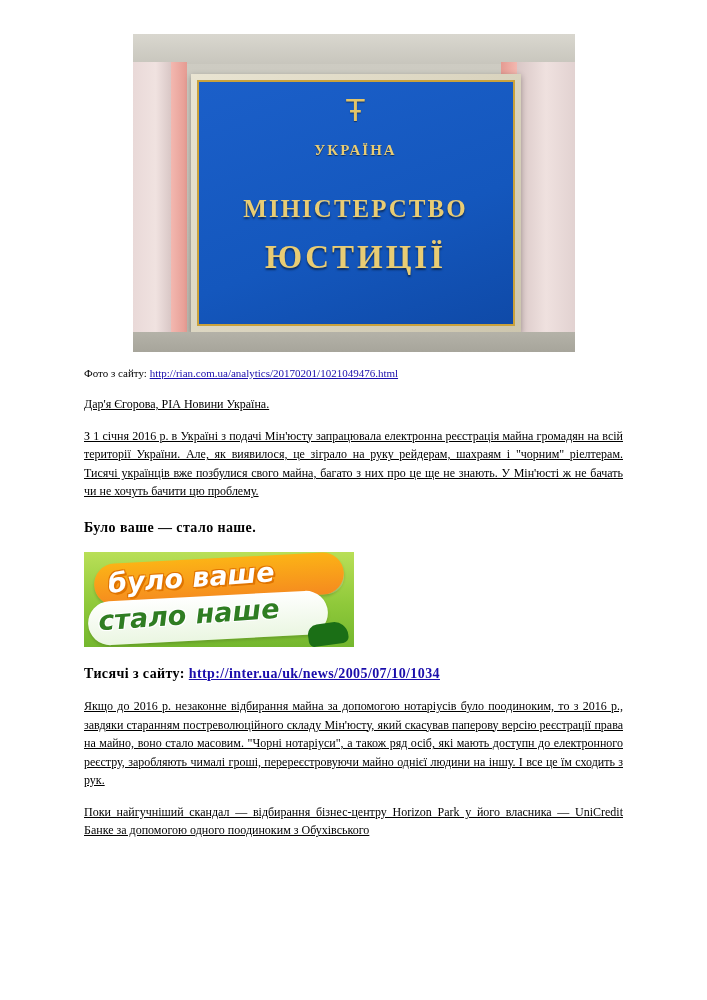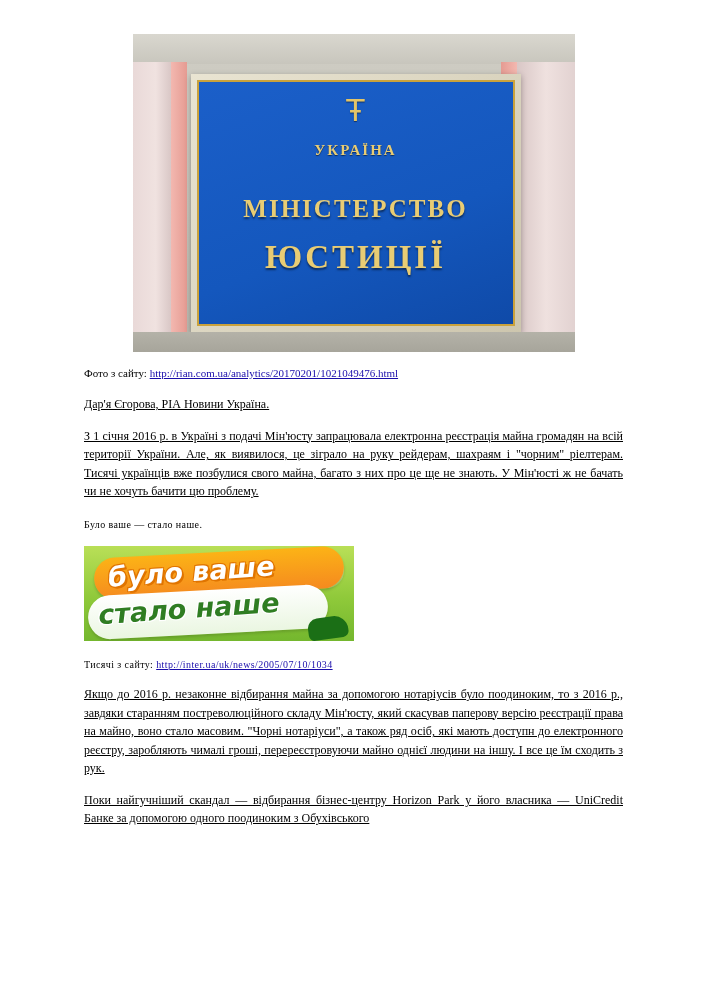--- a/index.html
+++ b/index.html
@@ -137,22 +137,22 @@
     font-size: 12px;
     line-height: 1.55;
     text-align: justify;
     text-decoration: underline;
   }
   .para-first {
     text-indent: 0;
   }
   .subhead {
     margin: 16px 0 0 0;
-    font-size: 10px;
-    font-weight: normal;
+    font-size: 14px;
+    font-weight: bold;
     line-height: 1.5;
     letter-spacing: 0.4px;
   }
 
   
   .photo2 {
     position: relative;
     width: 270px;
     height: 95px;
     margin: 14px 0 0 0;

